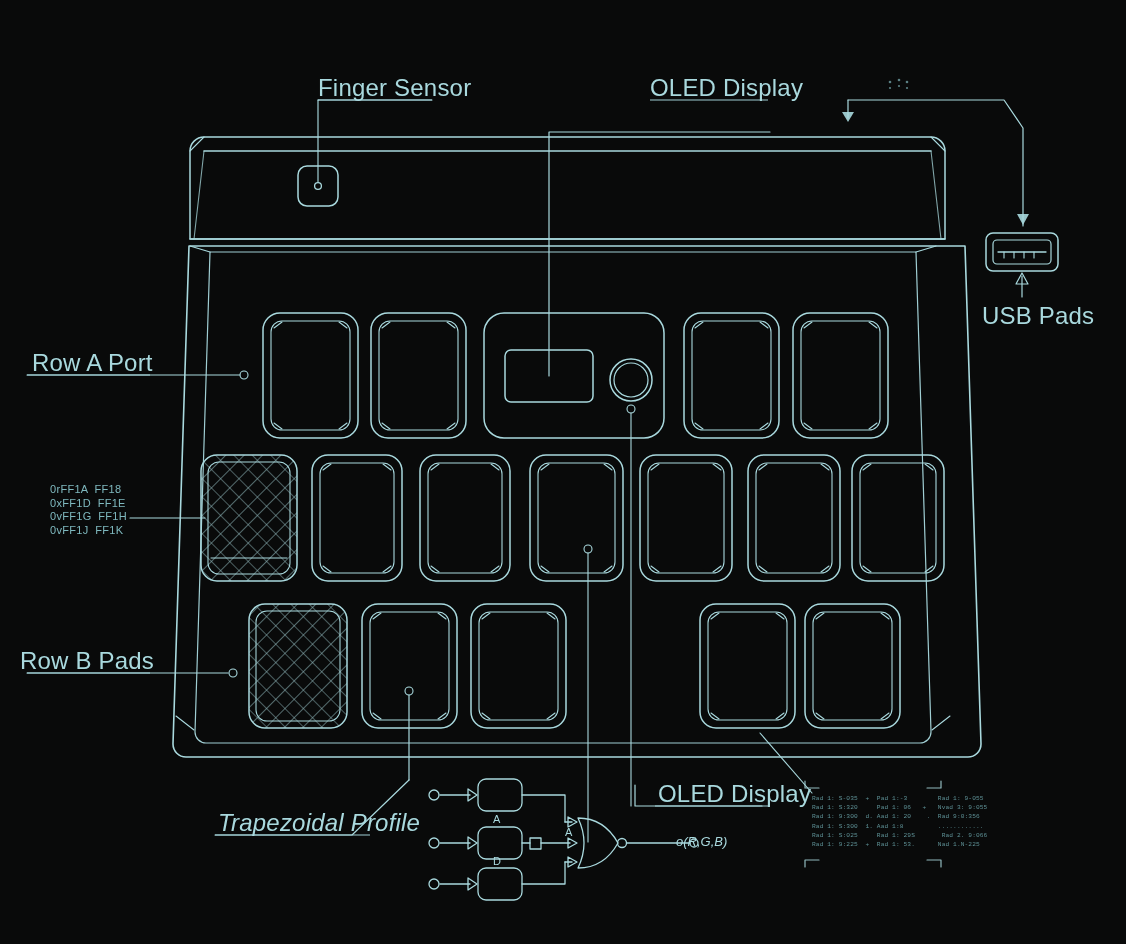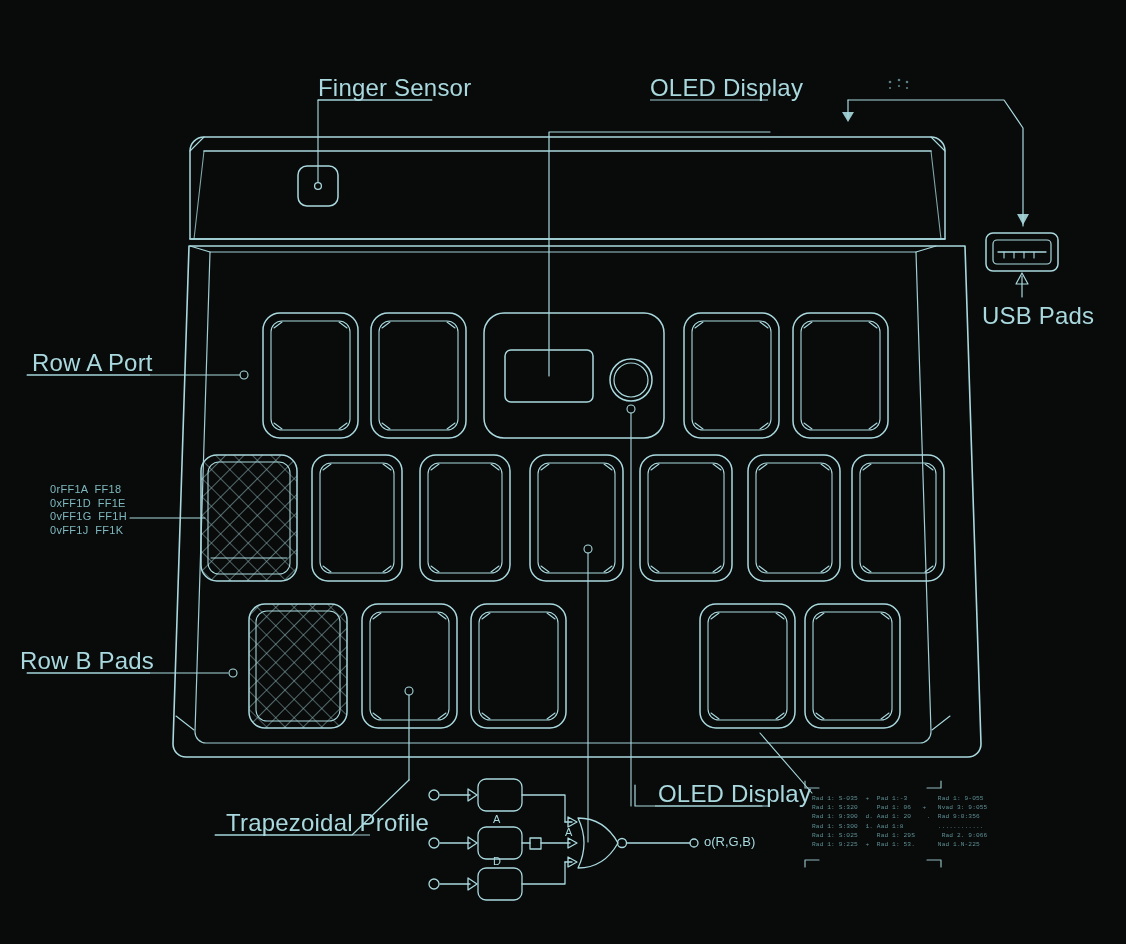--- a/index.html
+++ b/index.html
@@ -268,34 +268,34 @@
   <div class="lbl" style="left:318px;top:74px;">Finger Sensor</div>
 
   <div class="lbl" style="left:650px;top:74px;">OLED Display</div>
 
   <div class="lbl" style="left:982px;top:302px;">USB Pads</div>
 
   <div class="lbl" style="left:32px;top:349px;">Row A Port</div>
 
   <div class="lbl" style="left:20px;top:647px;">Row B Pads</div>
 
-  <div class="lbl" style="left:226px;top:809px;">Trapezoidal Profile</div>
+  <div class="lbl" style="left:218px;top:809px;font-style:italic;">Trapezoidal Profile</div>
 
   <div class="lbl" style="left:658px;top:780px;">OLED Display</div>
 
   <div class="micro" style="left:50px;top:483px;"><span>0rFF1A  FF18</span>
 <span>0xFF1D  FF1E</span>
 <span>0vFF1G  FF1H</span>
 <span>0vFF1J  FF1K</span></div>
 
   <div class="micro2" style="left:812px;top:794px;"><span>Rad 1: S-035  +  Pad 1:-3        Rad 1: 9-055</span>
 <span>Rad 1: S:320     Pad 1: 06   +   Nvad 3: 9:055</span>
 <span>Rad 1: 9:300  d. Aad 1: 20    .  Rad 9:0:356</span>
 <span>Rad 1: S:300  1. Aad 1:8         ............</span>
 <span>Rad 1: S:025     Rad 1: 29S       Rad 2. 9:066</span>
 <span>Rad 1: 9:225  +  Rad 1: 53.      Nad 1.N-225</span></div>
 
   <div class="gl" style="left:493px;top:813px;">A</div>
   <div class="gl" style="left:493px;top:855px;">D</div>
   <div class="gl" style="left:565px;top:826px;">A</div>
-  <div class="glo" style="left:704px;top:834px;">o(R,G,B)</div>
+  <div class="glo" style="left:676px;top:834px;font-style:italic;">o(R,G,B)</div>
 
 </div>
 
 </body></html>

